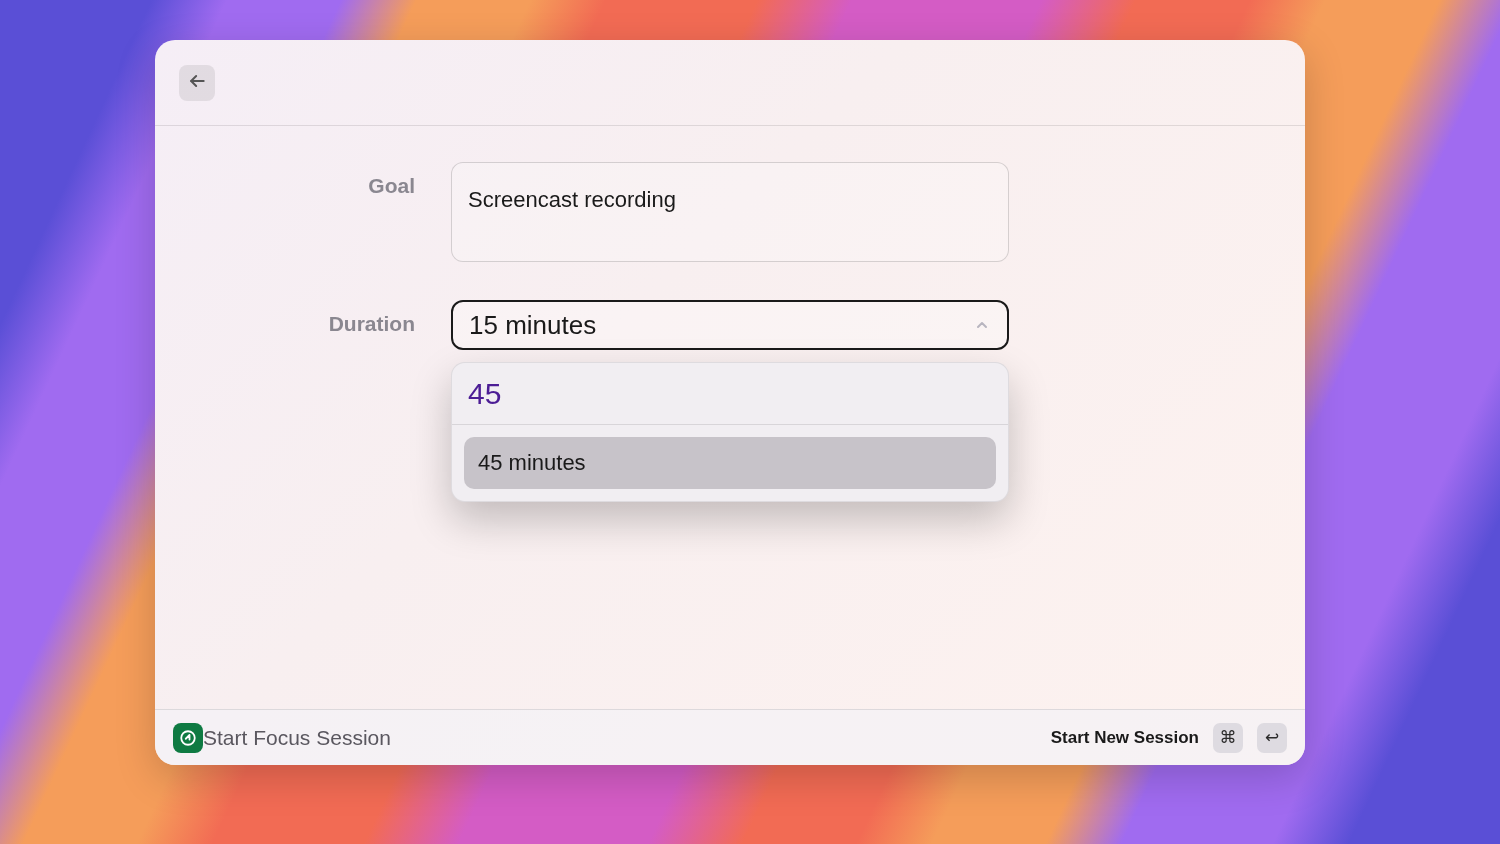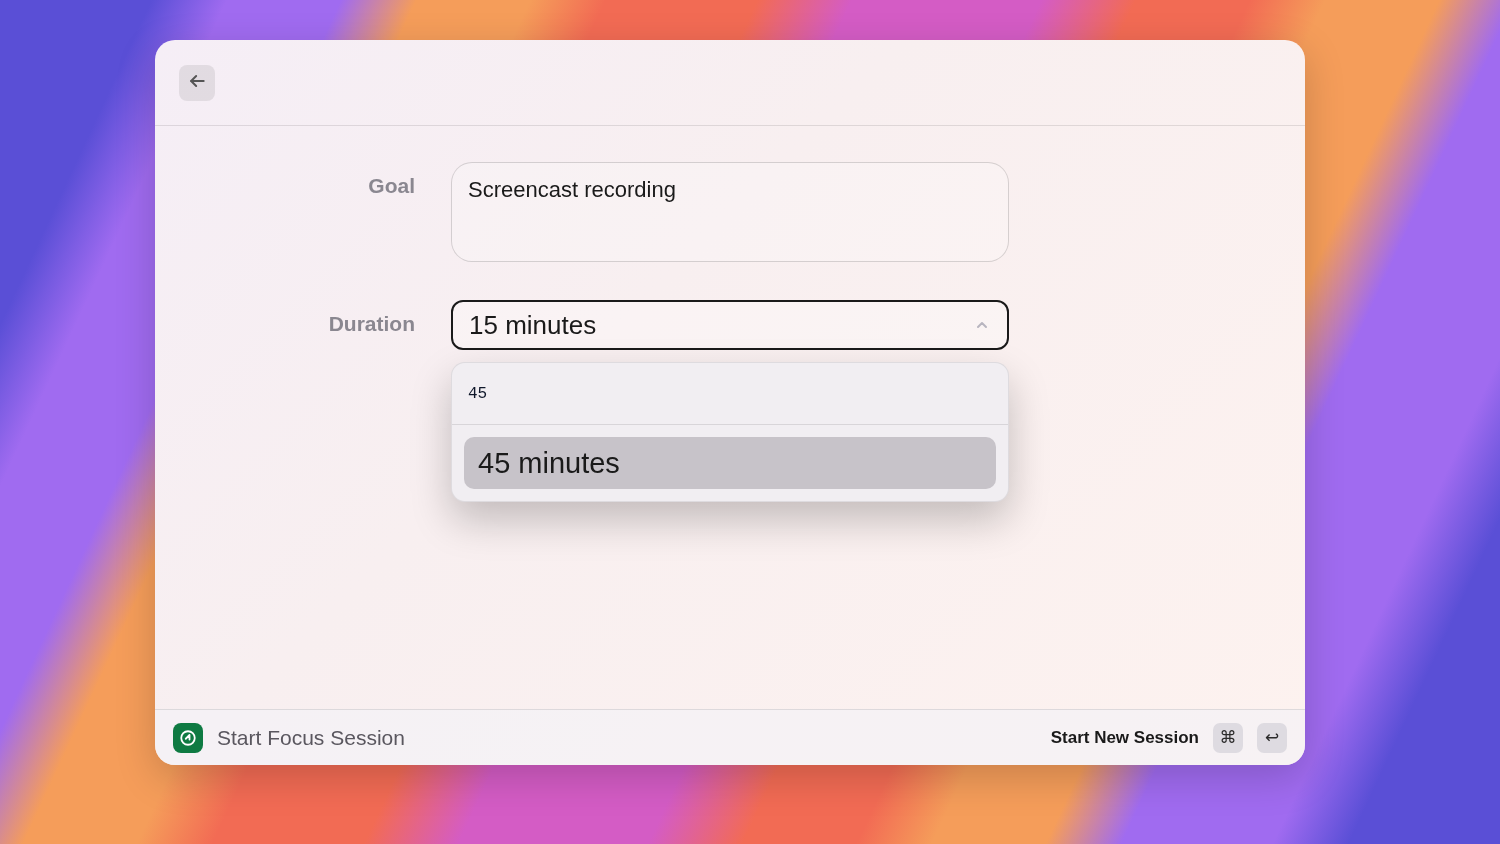--- a/index.html
+++ b/index.html
@@ -71,23 +71,23 @@
     width: 558px;
     position: relative;
     display: flex;
     align-items: center;
   }
 
   .textarea {
     width: 558px;
     height: 100px;
     border: 1px solid rgba(0,0,0,0.15);
-    border-radius: 21px;
+    border-radius: 12px;
     background: rgba(255,255,255,0.20);
-    padding: 14px 16px;
+    padding: 24px 16px;
     font-size: 22px;
     color: #1a1a1a;
     resize: none;
     font-family: inherit;
   }
 
   .combo-trigger {
     width: 558px;
     height: 50px;
     border: 2px solid #1a1a1a;
@@ -120,34 +120,34 @@
   }
   .dropdown-search {
     height: 62px;
     border-bottom: 1px solid rgba(0,0,0,0.10);
     padding: 0 16px;
     display: flex; align-items: center;
   }
   .dropdown-search input {
     border: none; outline: none;
     background: transparent;
-    font-size: 16px;
-    color: #0f172a;
+    font-size: 30px;
+    color: #4c1d95;
     width: 100%;
-    font-family: Liberation Mono, monospace;
+    font-family: Liberation Sans, sans-serif;
   }
   .dropdown-options {
     padding: 12px;
   }
   .dropdown-option {
     height: 52px;
     border-radius: 10px;
     padding: 0 14px;
     display: flex; align-items: center;
-    font-size: 29px;
+    font-size: 22px;
     color: #1a1a1a;
     cursor: pointer;
   }
   .dropdown-option.highlight {
     background: #c7c3c9;
   }
 
   .block-row .form-label { padding-top: 28px; }
   .info-icon {
     position: absolute;
@@ -167,21 +167,21 @@
     height: 56px;
     border-top: 1px solid rgba(0,0,0,0.10);
     background: rgba(244,242,246,0.7);
     border-bottom-left-radius: 20px;
     border-bottom-right-radius: 20px;
     display: flex;
     align-items: center;
     padding: 0 18px;
   }
   .footer-left {
-    display: flex; align-items: center; gap: 14px;
+    display: flex; align-items: center; 
   }
   .app-icon {
     width: 30px; height: 30px;
     border-radius: 8px;
     background: #0e7a42;
     display: flex; align-items: center; justify-content: center;
     color: #fff;
   }
   .footer-title {
     font-size: 21px;

